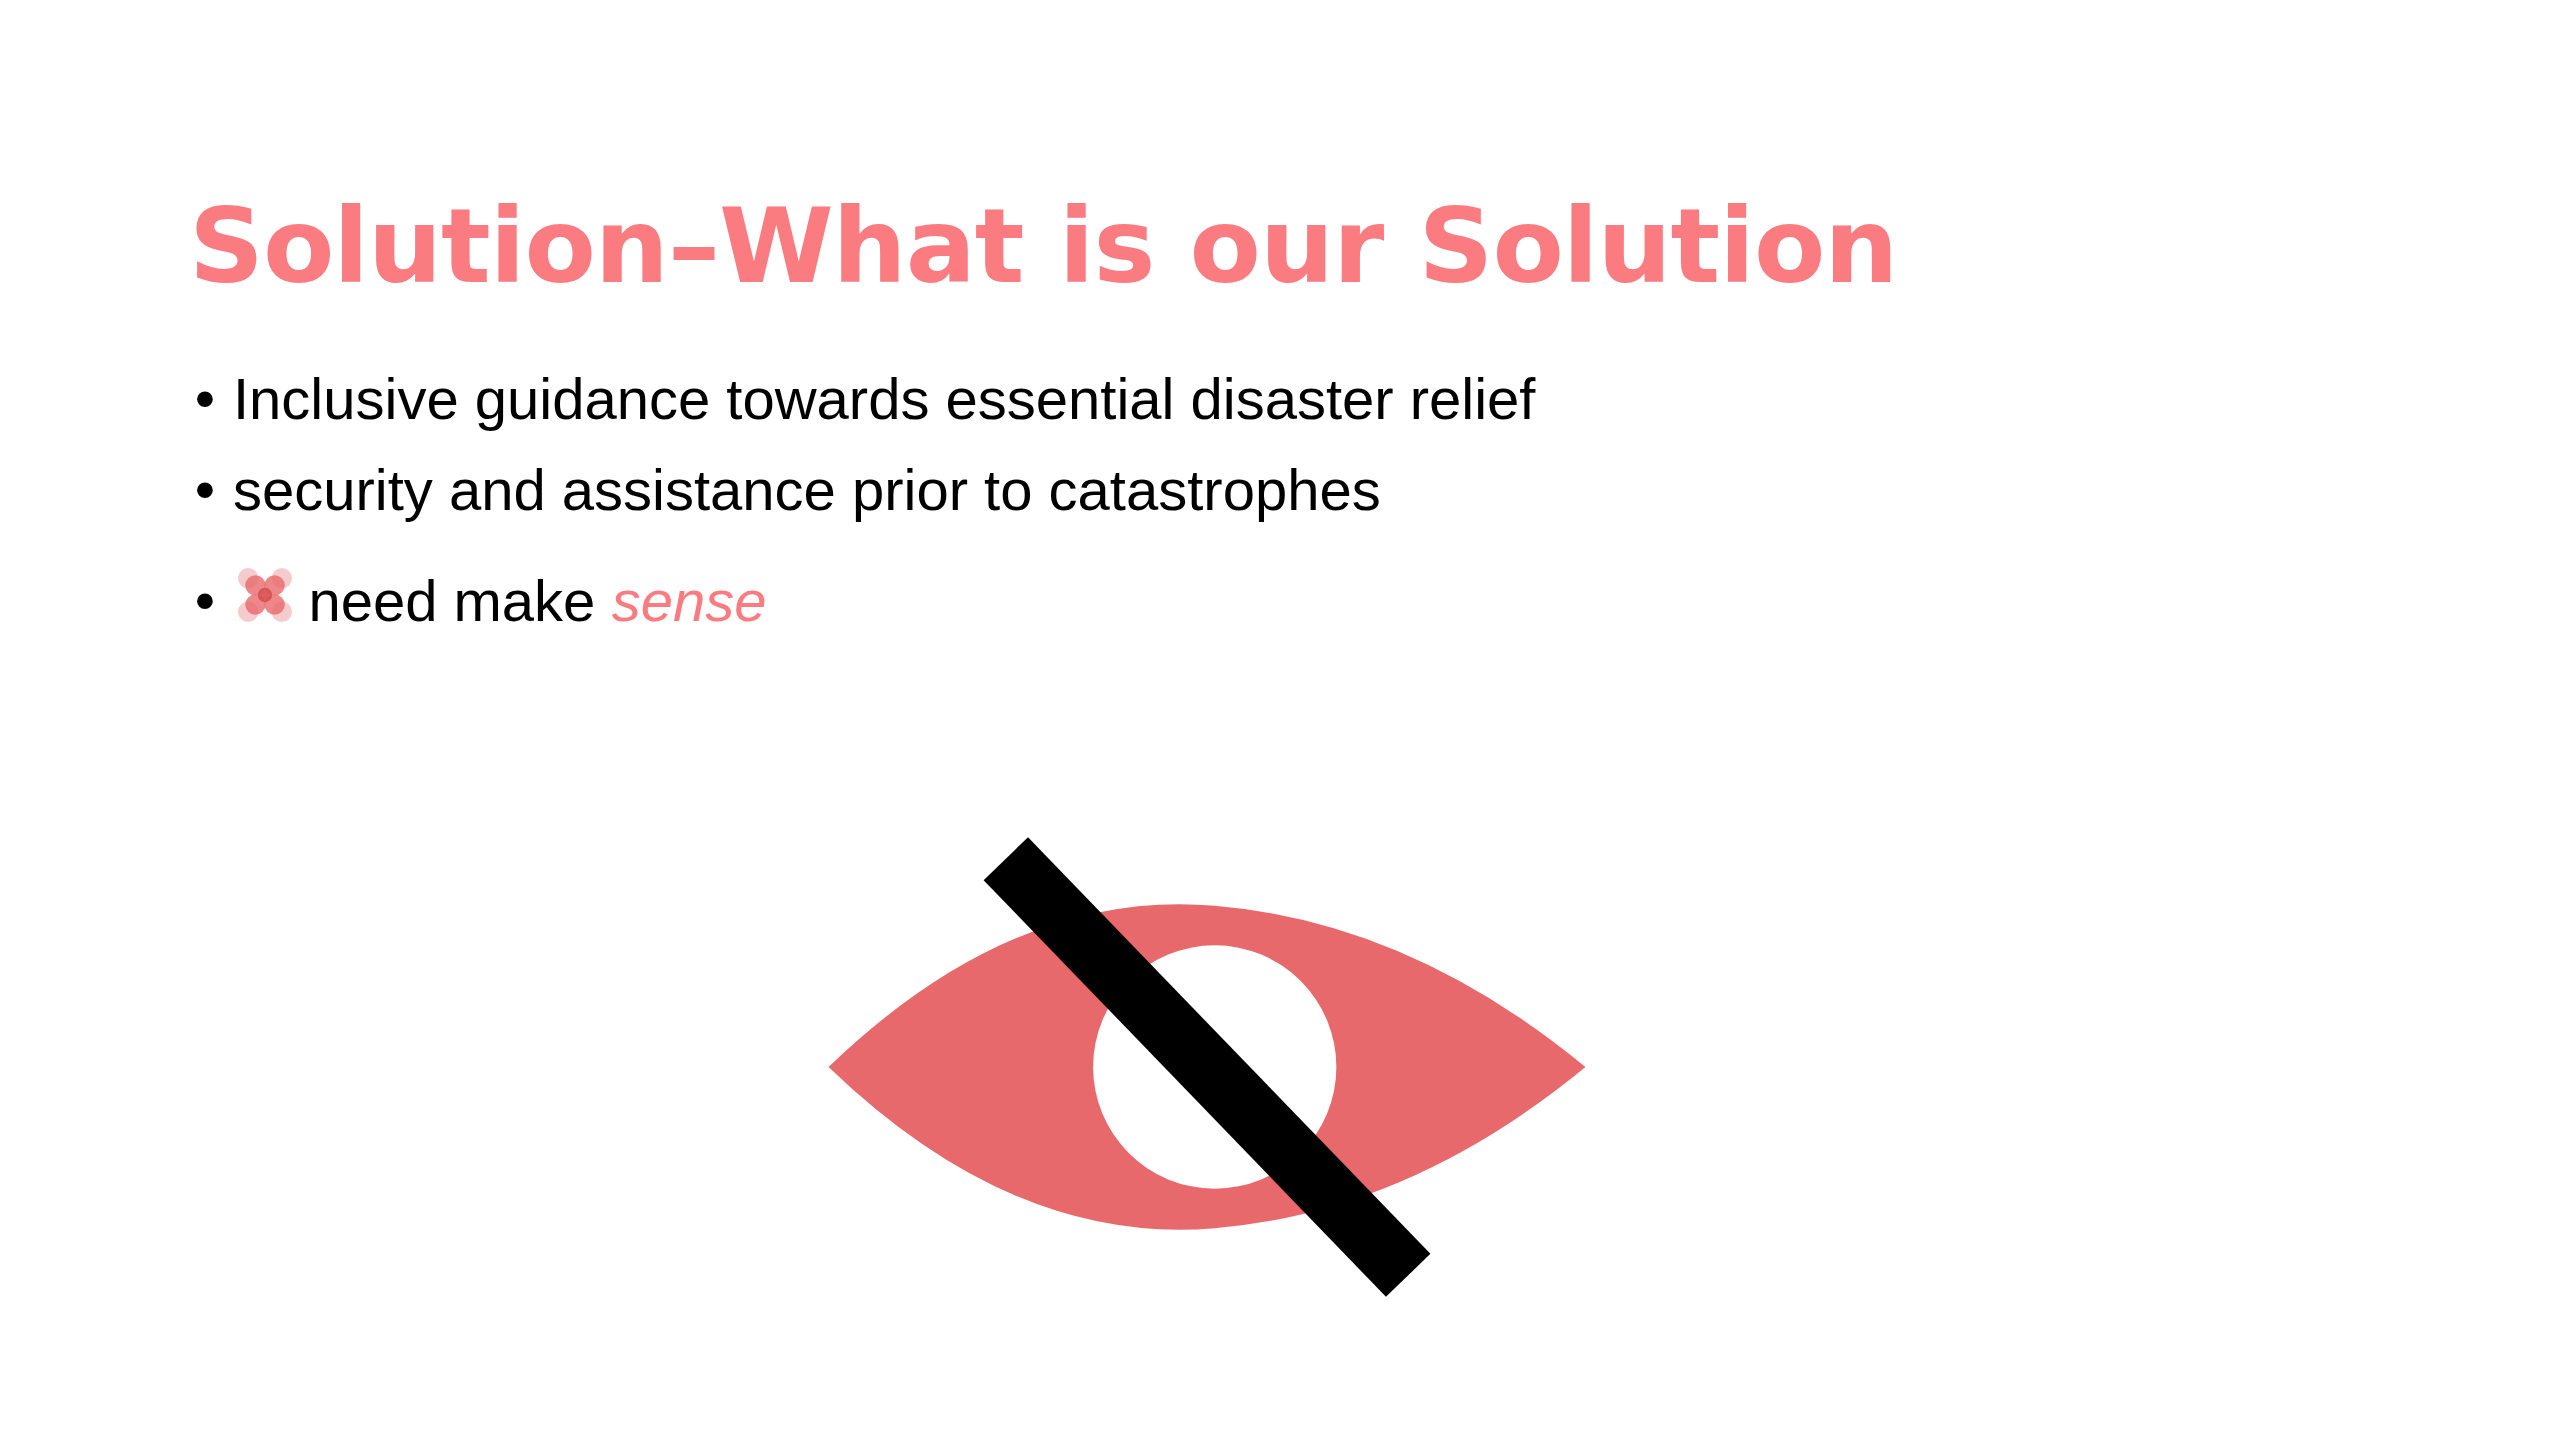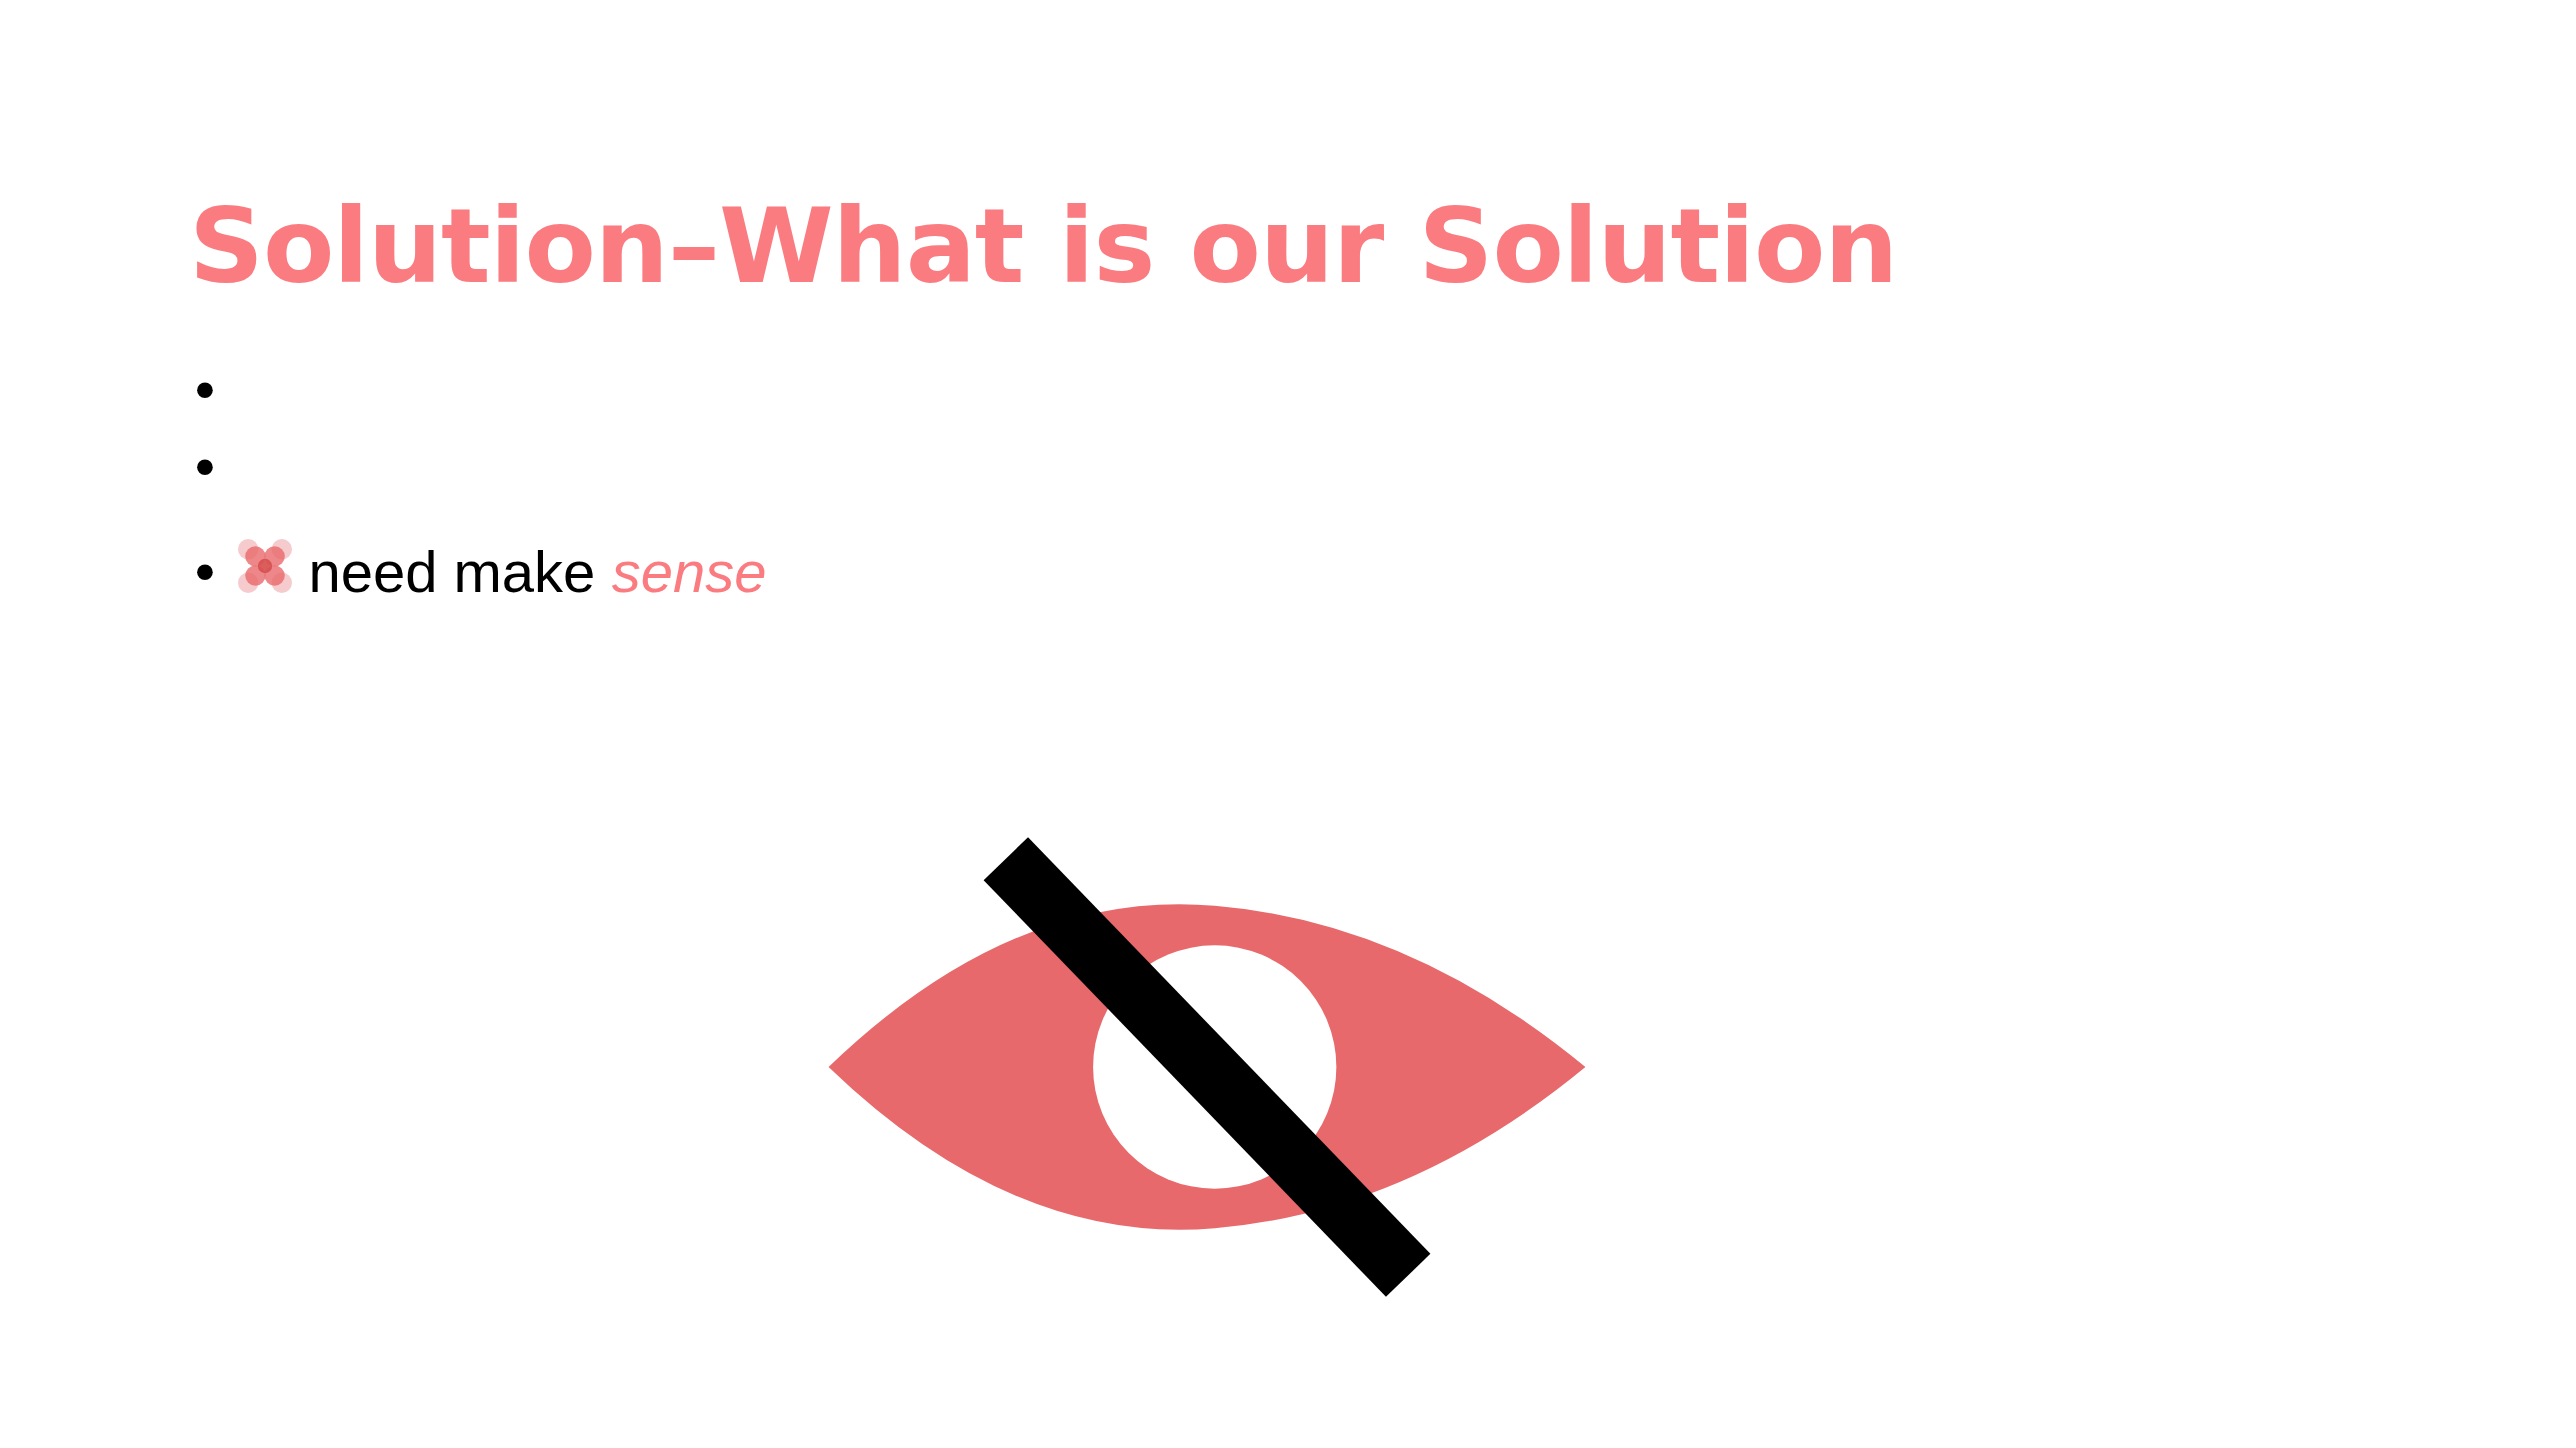--- a/index.html
+++ b/index.html
@@ -128,24 +128,26 @@
 <body>
 
 <div id="slide">
 
   <h1 id="slide-title">Solution–What is our Solution</h1>
 
   <ul id="bullet-list">
 
     <li class="bullet-row">
       <span class="bullet-marker">•</span>
+      <span class="bullet-text">Inclusive guidance towards essential disaster relief</span>
     </li>
 
     <li class="bullet-row">
       <span class="bullet-marker">•</span>
+      <span class="bullet-text">security and assistance prior to catastrophes</span>
     </li>
 
     <li class="bullet-row row-logo">
       <span class="bullet-marker">•</span>
 
 
       <span class="logo-mark">
         <svg viewBox="0 0 100 100" width="60" height="60" aria-hidden="true">
 
           <circle cx="22" cy="22" r="17" fill="#F4C2C4" opacity="0.85"></circle>

